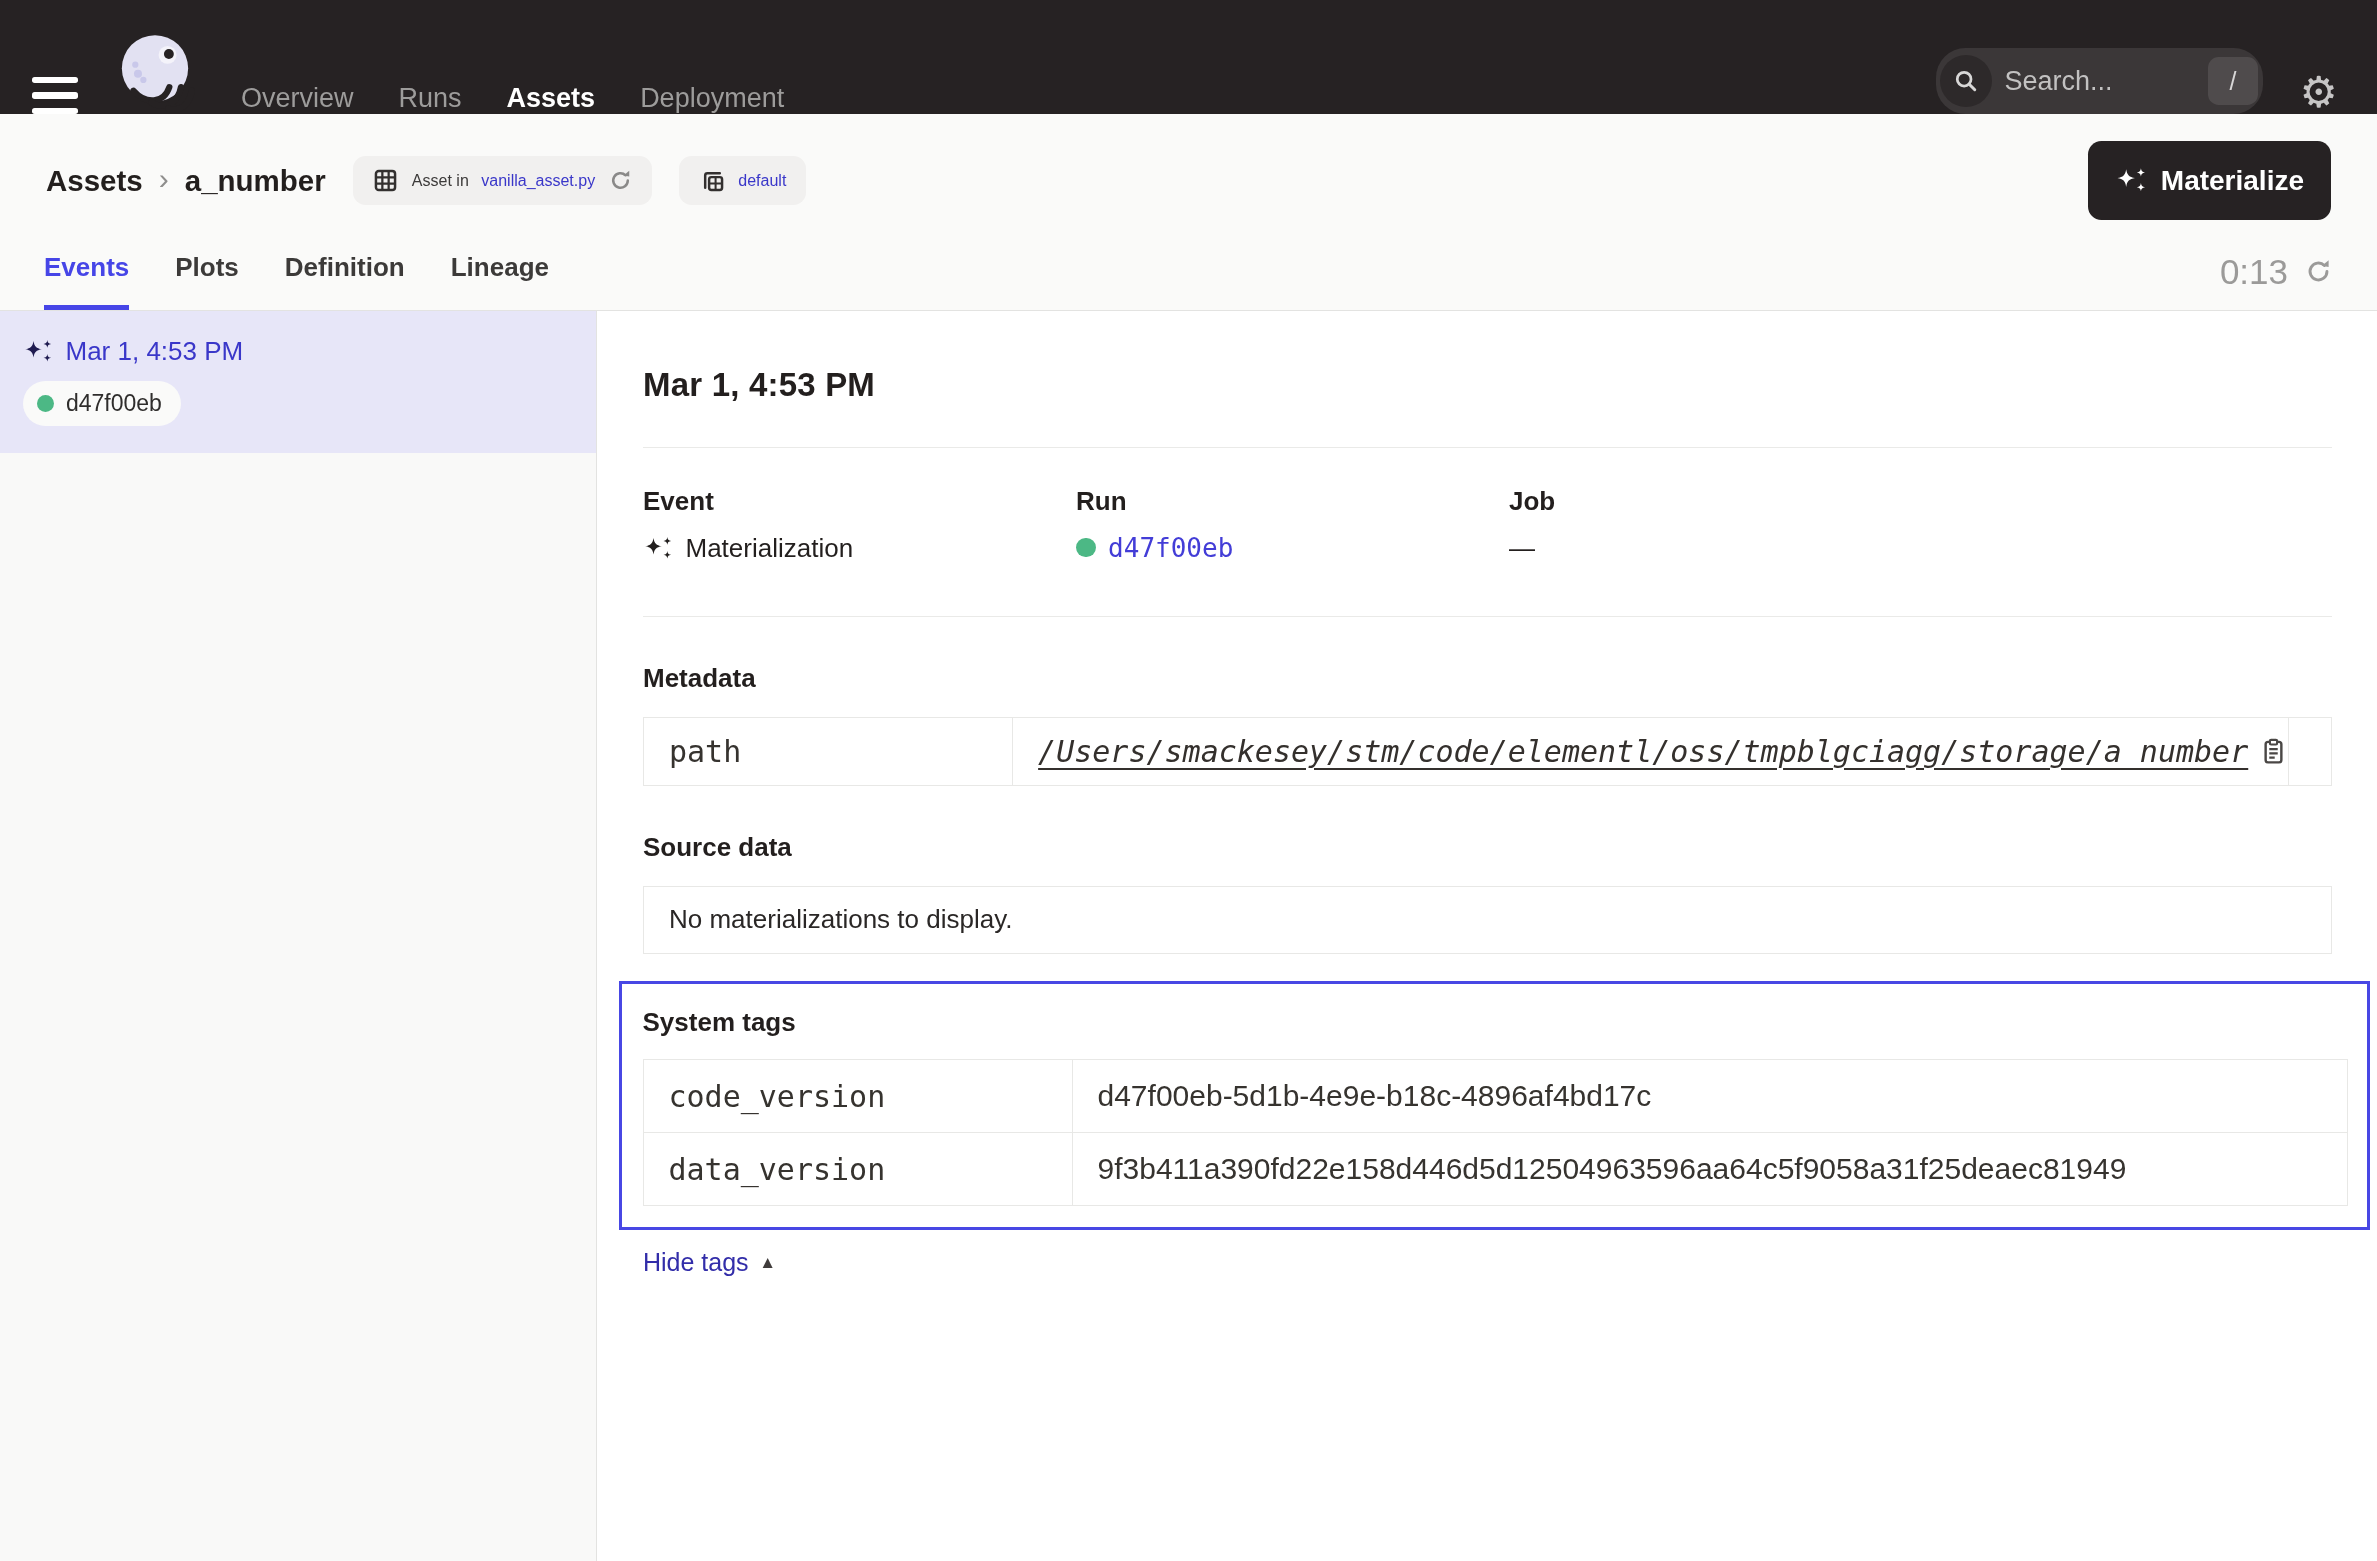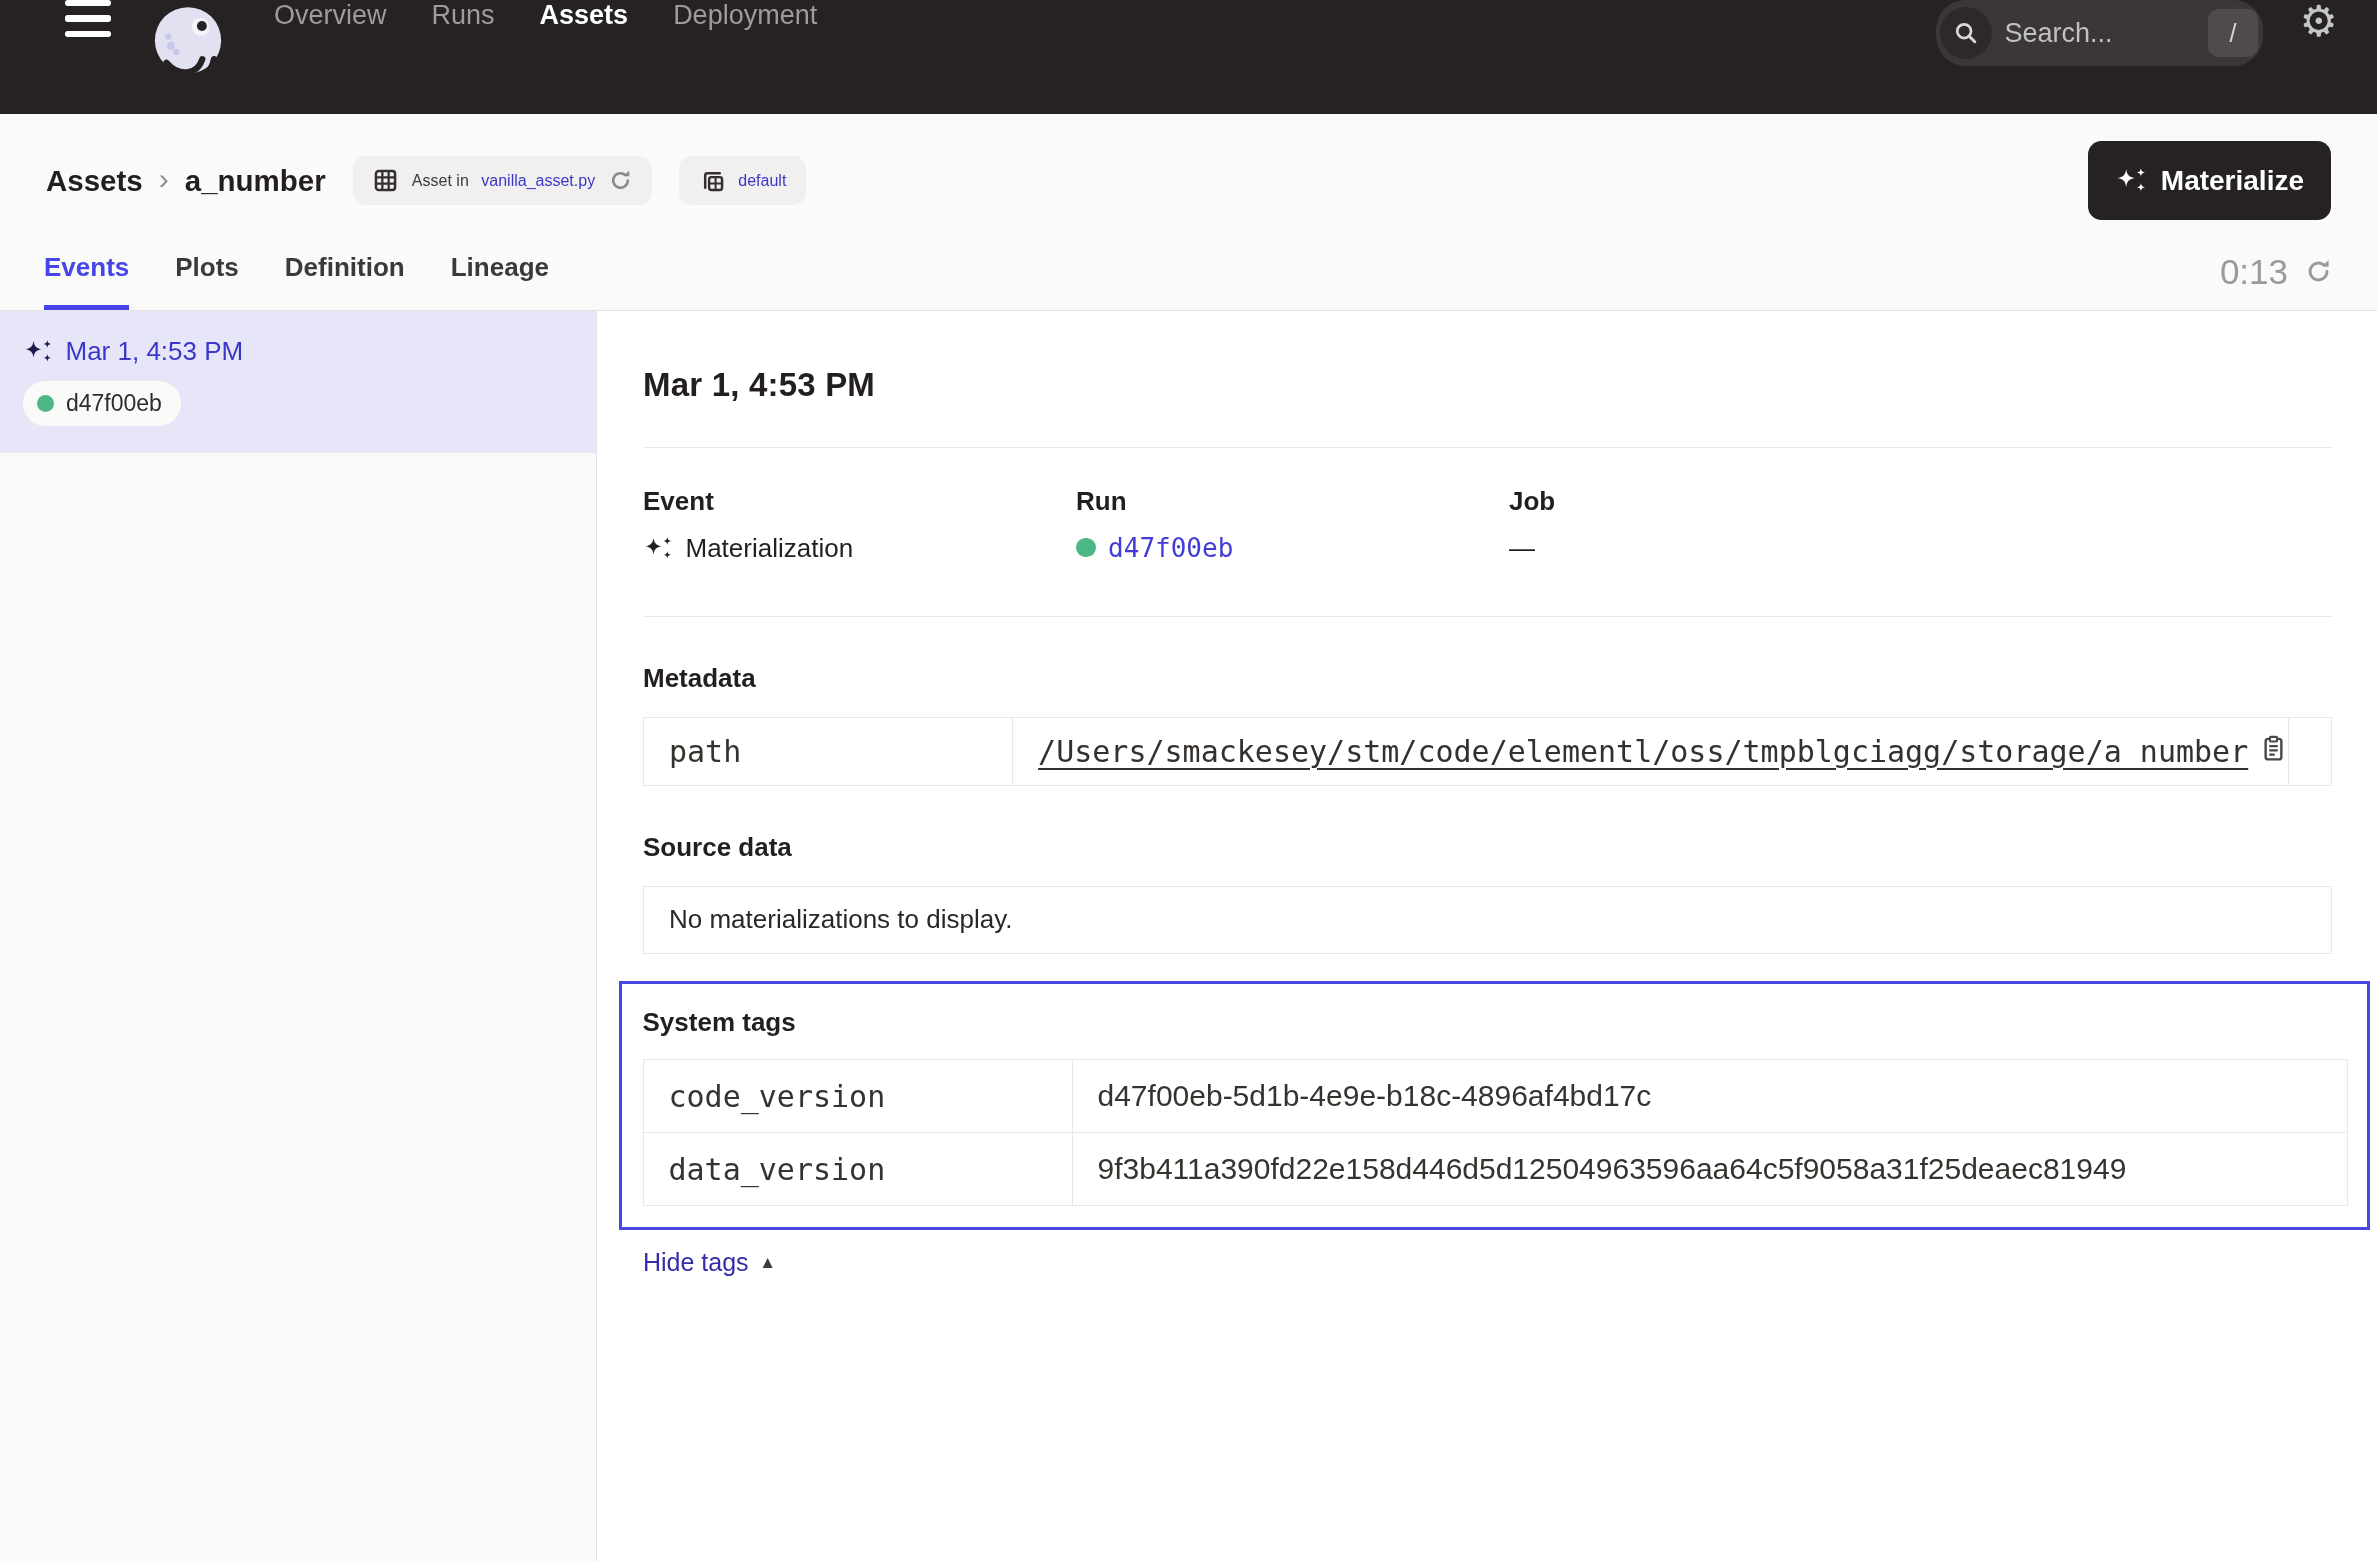--- a/index.html
+++ b/index.html
@@ -11,21 +11,21 @@
     --search-dark:#2D292A; --slash-bg:#4F4B4C; --hide-link:#322DA9;
   }
   *{box-sizing:border-box;margin:0;padding:0;}
   html,body{width:2377px;height:1561px;overflow:hidden;}
   body{font-family:"Liberation Sans","DejaVu Sans",sans-serif;background:#fff;color:var(--text);}
   .mono{font-family:"DejaVu Sans Mono","Liberation Mono",monospace;}
   .spacer{flex:1;}
   svg{display:block;}
 
   
-  .topnav{height:114px;background:var(--nav-bg);display:flex;align-items:flex-start;padding:0 39px 0 65px;}
+  .topnav{height:114px;background:var(--nav-bg);display:flex;align-items:flex-end;padding:0 39px 0 32px;}
   .hamburger{width:46px;display:flex;flex-direction:column;gap:9px;cursor:pointer;}
   .hamburger span{display:block;height:6.3px;background:#fff;border-radius:2.7px;}
   .logo{margin-left:34px;}
   .topnav nav{display:flex;align-items:center;margin-left:43px;gap:45px;}
   .navitem{font-size:27px;color:var(--nav-text);font-weight:500;text-decoration:none;cursor:pointer;}
   .navitem.active{color:#fff;font-weight:700;}
   .search{width:327px;height:66px;background:var(--search-bg);border-radius:29.5px;display:flex;align-items:center;padding:3.6px;margin-right:36px;}
   .searchicon{width:52px;height:52px;border-radius:50%;background:var(--search-dark);display:flex;align-items:center;justify-content:center;flex:none;}
   .search input{flex:1;min-width:0;background:transparent;border:none;outline:none;color:#E6E5E5;font-size:27px;padding:0 7.1px 0 12.5px;font-family:inherit;}
   .search input::placeholder{color:#C2C1C1;}
@@ -67,21 +67,21 @@
   .colval{display:flex;align-items:center;gap:12.5px;font-size:26px;color:var(--text);}
   .runlink{color:var(--run-link);font-size:26px;text-decoration:none;cursor:pointer;}
   main h2{font-size:26px;font-weight:700;margin:46px 0 23px 0;}
   table.dtable{width:100%;border-collapse:collapse;}
   table.dtable td{border:1.8px solid var(--border);font-size:30px;color:#36332F;}
   td.key{width:429px;padding-left:25px;}
   td.val{padding-left:25px;}
   td.endcap{width:52px;}
   .metarow{height:68px;}
   .sysrow{height:73px;}
-  .pathwrap{display:flex;align-items:flex-start;gap:11px;}
+  .pathwrap{display:flex;align-items:center;gap:11px;font-style:italic;}
   .pathlink{color:#34302D;text-decoration:underline;text-decoration-thickness:1.8px;text-underline-offset:6.3px;cursor:pointer;}
   .emptybox{border:1.8px solid var(--border);height:68px;display:flex;align-items:center;padding-left:25px;font-size:26px;color:#2A2726;}
   .systags{border:3.6px solid var(--sys-border);margin:27px -38px 0 -24px;padding:16px 19px 21.4px 20.5px;}
   .systags h2{margin:7.1px 0 21.4px 0;}
   .sysval{color:#2A2726;}
   .hidetags{display:inline-flex;align-items:center;gap:10.7px;margin-top:18px;font-size:25px;color:var(--hide-link);text-decoration:none;cursor:pointer;font-weight:500;}
   .caret{font-size:17px;color:#403C3B;}
   .icn{flex:none;}
 </style>
 </head>

